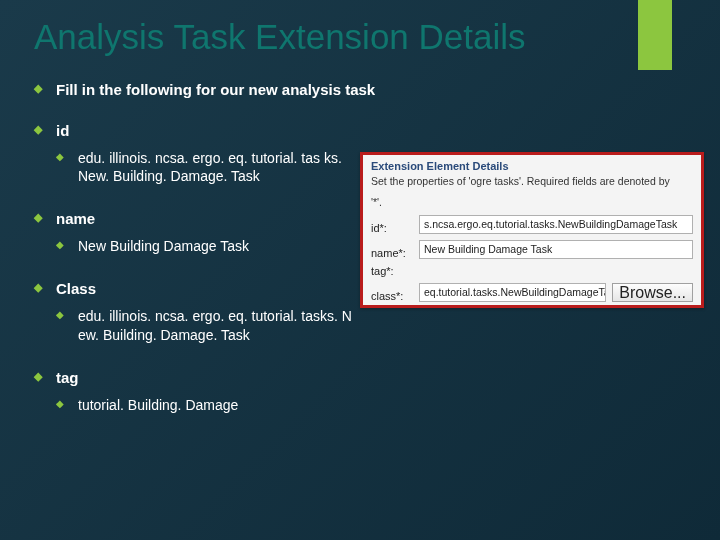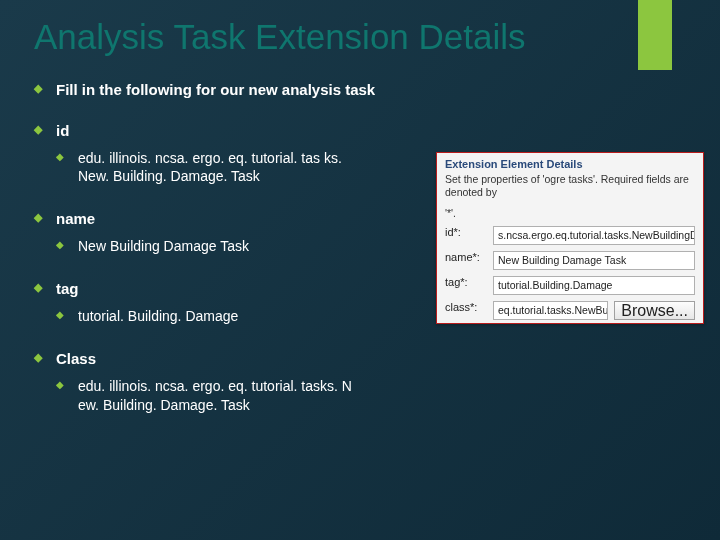--- a/index.html
+++ b/index.html
@@ -66,24 +66,24 @@
     left: 0;
     top: 1px;
     font-size: 10px;
   }
 
   
   .panel {
     position: absolute;
     top: 152px;
     right: 16px;
-    width: 268px;
+    width: 344px;
     background: #f4f4f4;
     color: #222;
-    border: 1px solid #b91c1c;
+    border: 3px solid #b91c1c;
     font-family: "Segoe UI", Tahoma, sans-serif;
     font-size: 11px;
     box-shadow: 0 1px 3px rgba(0,0,0,0.3);
   }
   .panel-header {
     padding: 5px 8px 3px 8px;
     font-weight: bold;
     color: #2a4a7a;
     font-size: 11px;
   }
@@ -93,21 +93,21 @@
     font-size: 10.5px;
     line-height: 1.25;
   }
   .panel-asterisk {
     padding: 0 8px 4px 8px;
     color: #333;
     font-size: 10.5px;
   }
   .form-row {
     display: flex;
-    align-items: flex-start;
+    align-items: flex-end;
     padding: 3px 8px;
     gap: 6px;
   }
   .form-label {
     width: 42px;
     color: #222;
     font-size: 11px;
   }
   .form-input {
     flex: 1;
@@ -150,49 +150,48 @@
         <li>edu. illinois. ncsa. ergo. eq. tutorial. tas ks. New. Building. Damage. Task</li>
       </ul>
     </li>
     <li>
       <span>name</span>
       <ul class="inner">
         <li>New Building Damage Task</li>
       </ul>
     </li>
     <li>
+      <span>Class</span>
+      <ul class="inner">
+        <li>edu. illinois. ncsa. ergo. eq. tutorial. tasks. N ew. Building. Damage. Task</li>
+      </ul>
+    </li>
+    <li>
       <span>tag</span>
       <ul class="inner">
         <li>tutorial. Building. Damage</li>
-      </ul>
-    </li>
-    <li>
-      <span>Class</span>
-      <ul class="inner">
-        <li>edu. illinois. ncsa. ergo. eq. tutorial. tasks. N ew. Building. Damage. Task</li>
       </ul>
     </li>
   </ul>
 </div>
 
 <div class="panel">
   <div class="panel-header">Extension Element Details</div>
   <div class="panel-desc">Set the properties of 'ogre tasks'. Required fields are denoted by</div>
   <div class="panel-asterisk">'*'.</div>
 
   <div class="form-row">
     <div class="form-label">id*:</div>
     <div class="form-input">s.ncsa.ergo.eq.tutorial.tasks.NewBuildingDamageTask</div>
   </div>
   <div class="form-row">
     <div class="form-label">name*:</div>
     <div class="form-input">New Building Damage Task</div>
   </div>
   <div class="form-row">
     <div class="form-label">tag*:</div>
-    <div class="form-input">tutorial.Building.Damage</div>
   </div>
   <div class="form-row">
     <div class="form-label">class*:</div>
     <div class="form-input">eq.tutorial.tasks.NewBuildingDamageTask</div>
     <button class="browse-btn">Browse...</button>
   </div>
 </div>
 
 </body></html>

